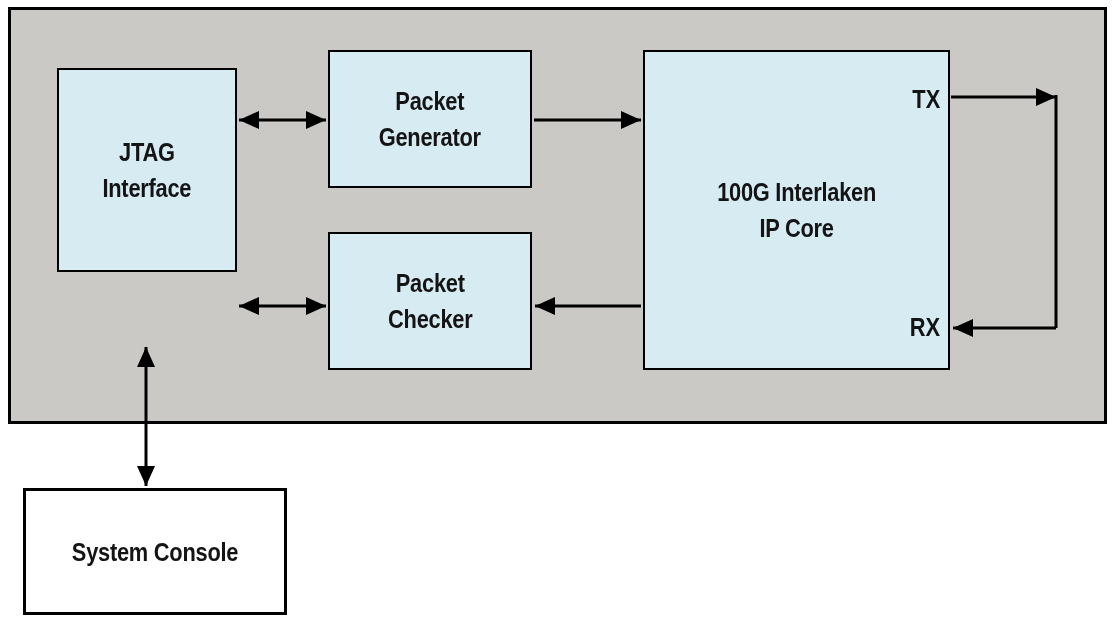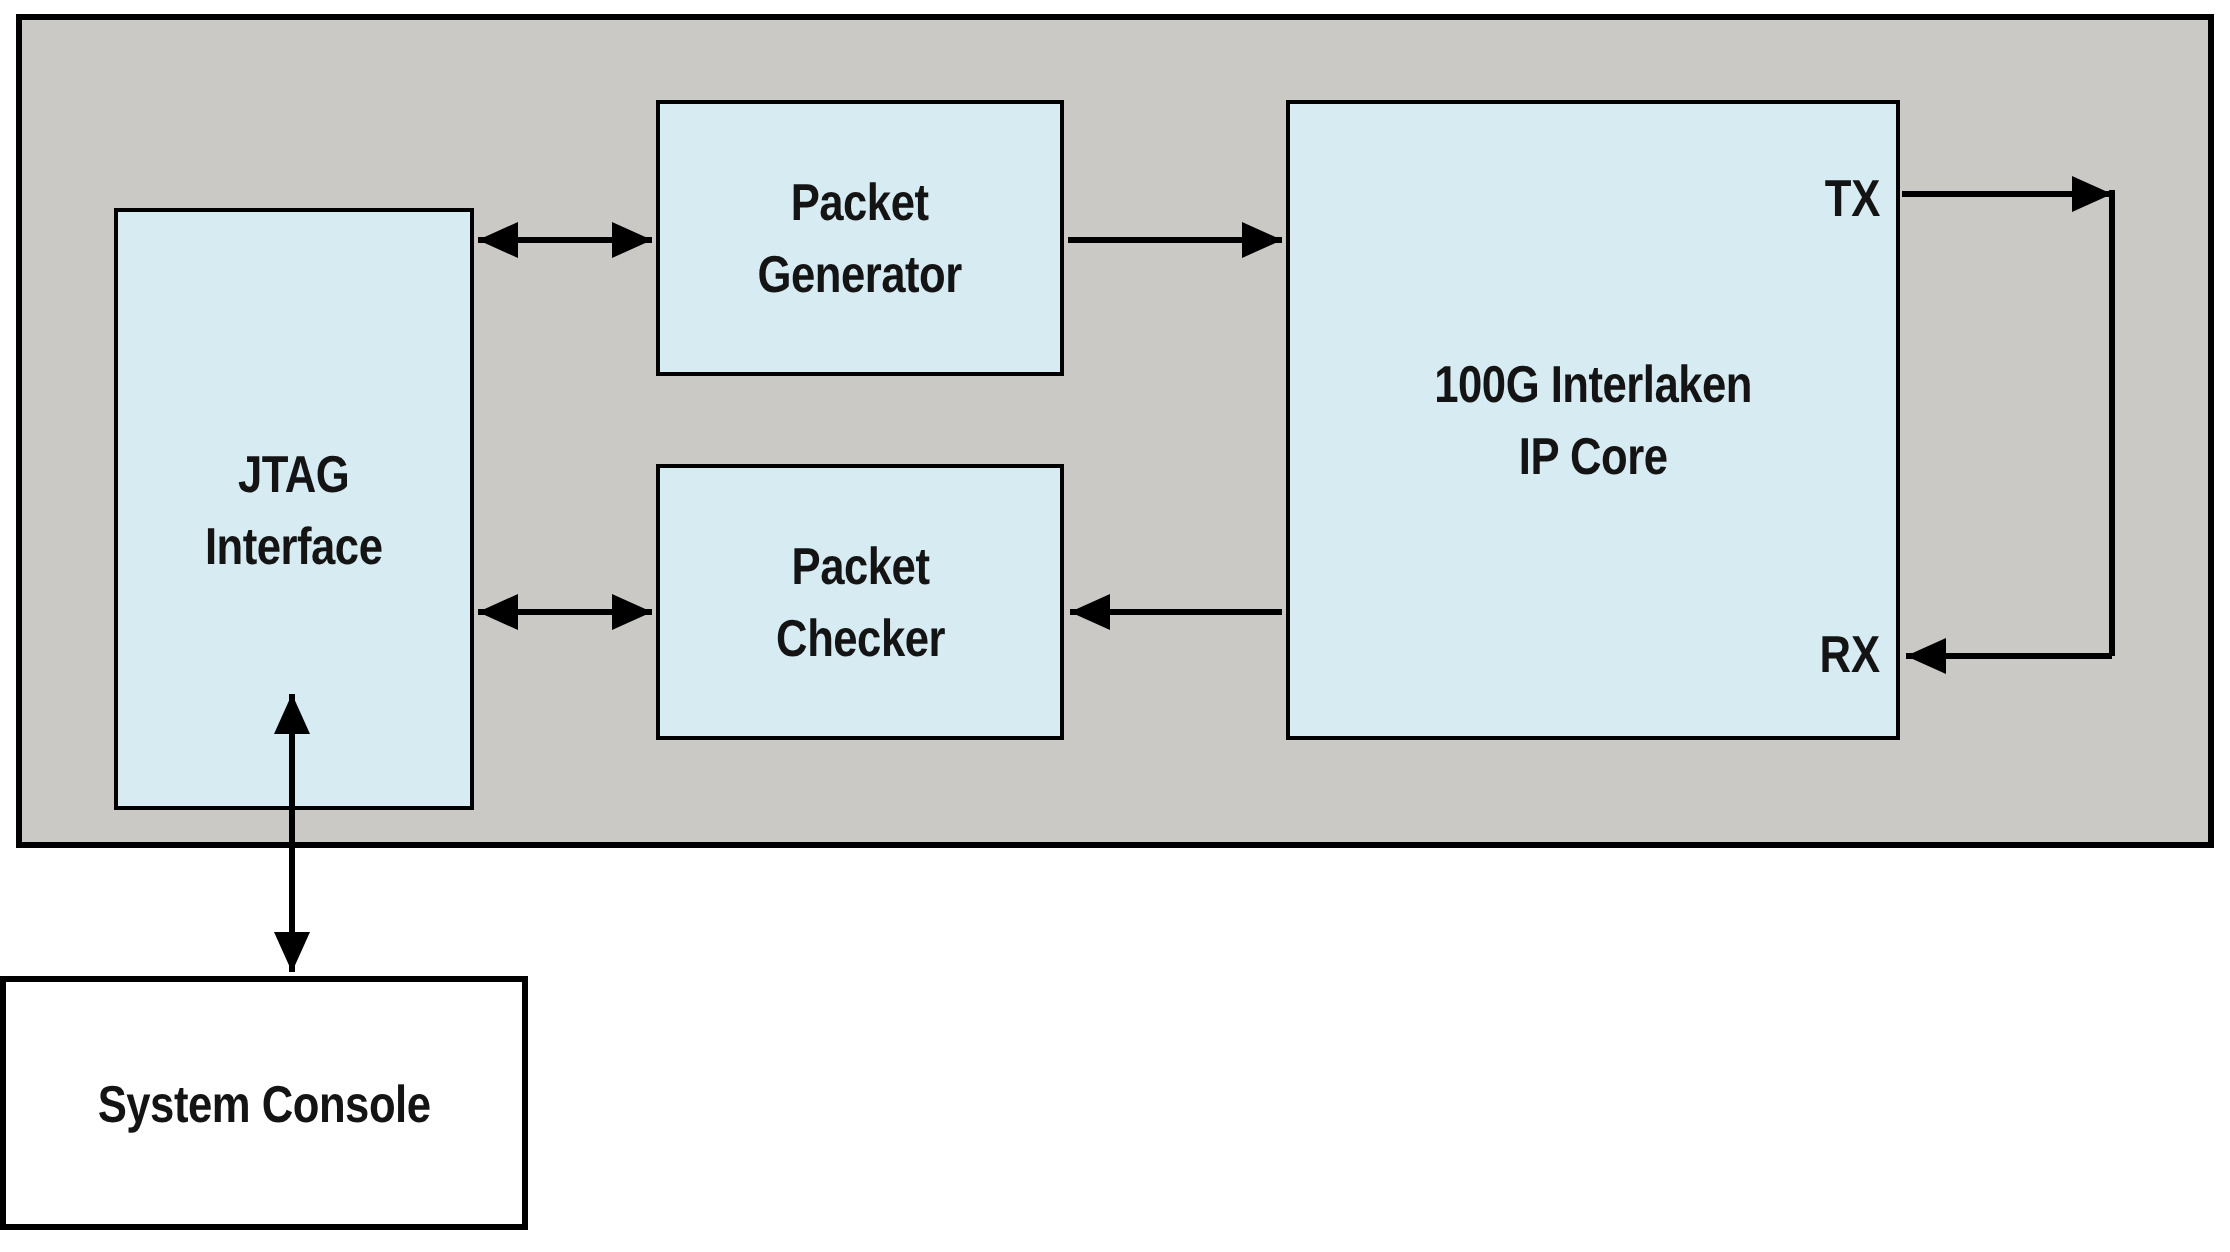--- a/index.html
+++ b/index.html
@@ -41,26 +41,26 @@
   .block-label {
     display: inline-block;
     white-space: pre-line;
     font-size: 26px;
     line-height: 36px;
     font-weight: bold;
     letter-spacing: -0.3px;
     transform: scaleX(0.84);
     transform-origin: center center;
   }
-  .jtag      { left: 57px;  top: 68px;  width: 180px; height: 301px; margin-top: 36px; }
+  .jtag      { left: 57px;  top: 68px;  width: 180px; height: 204px; }
   .pgen      { left: 328px; top: 50px;  width: 204px; height: 138px; }
   .pchk      { left: 328px; top: 232px; width: 204px; height: 138px; }
   .ipcore    { left: 643px; top: 50px;  width: 307px; height: 320px; }
   .sysconsole {
-    left: 0; top: 488px; width: 264px; height: 127px;
+    left: 23px; top: 488px; width: 264px; height: 127px;
     background: #ffffff;
     border-width: 3px;
     z-index: 1;
   }
   .port-label {
     position: absolute;
     right: 8px;
     font-size: 26px;
     line-height: 26px;
     font-weight: bold;

